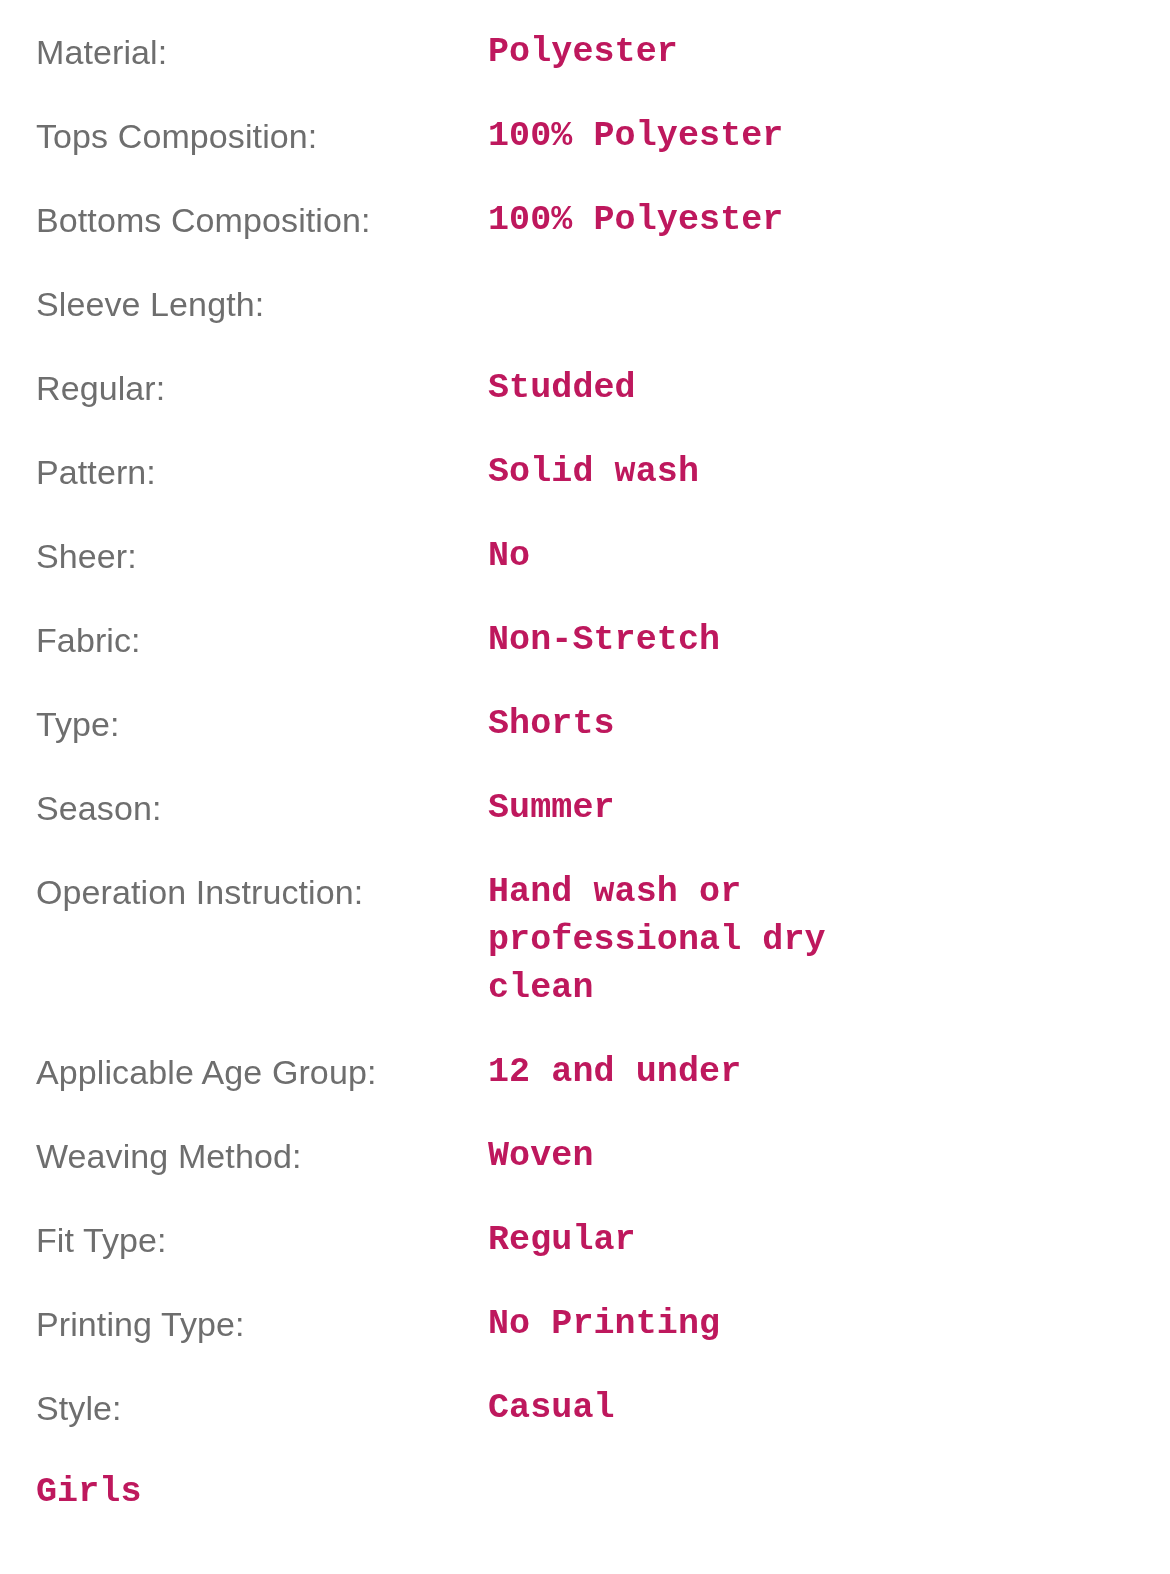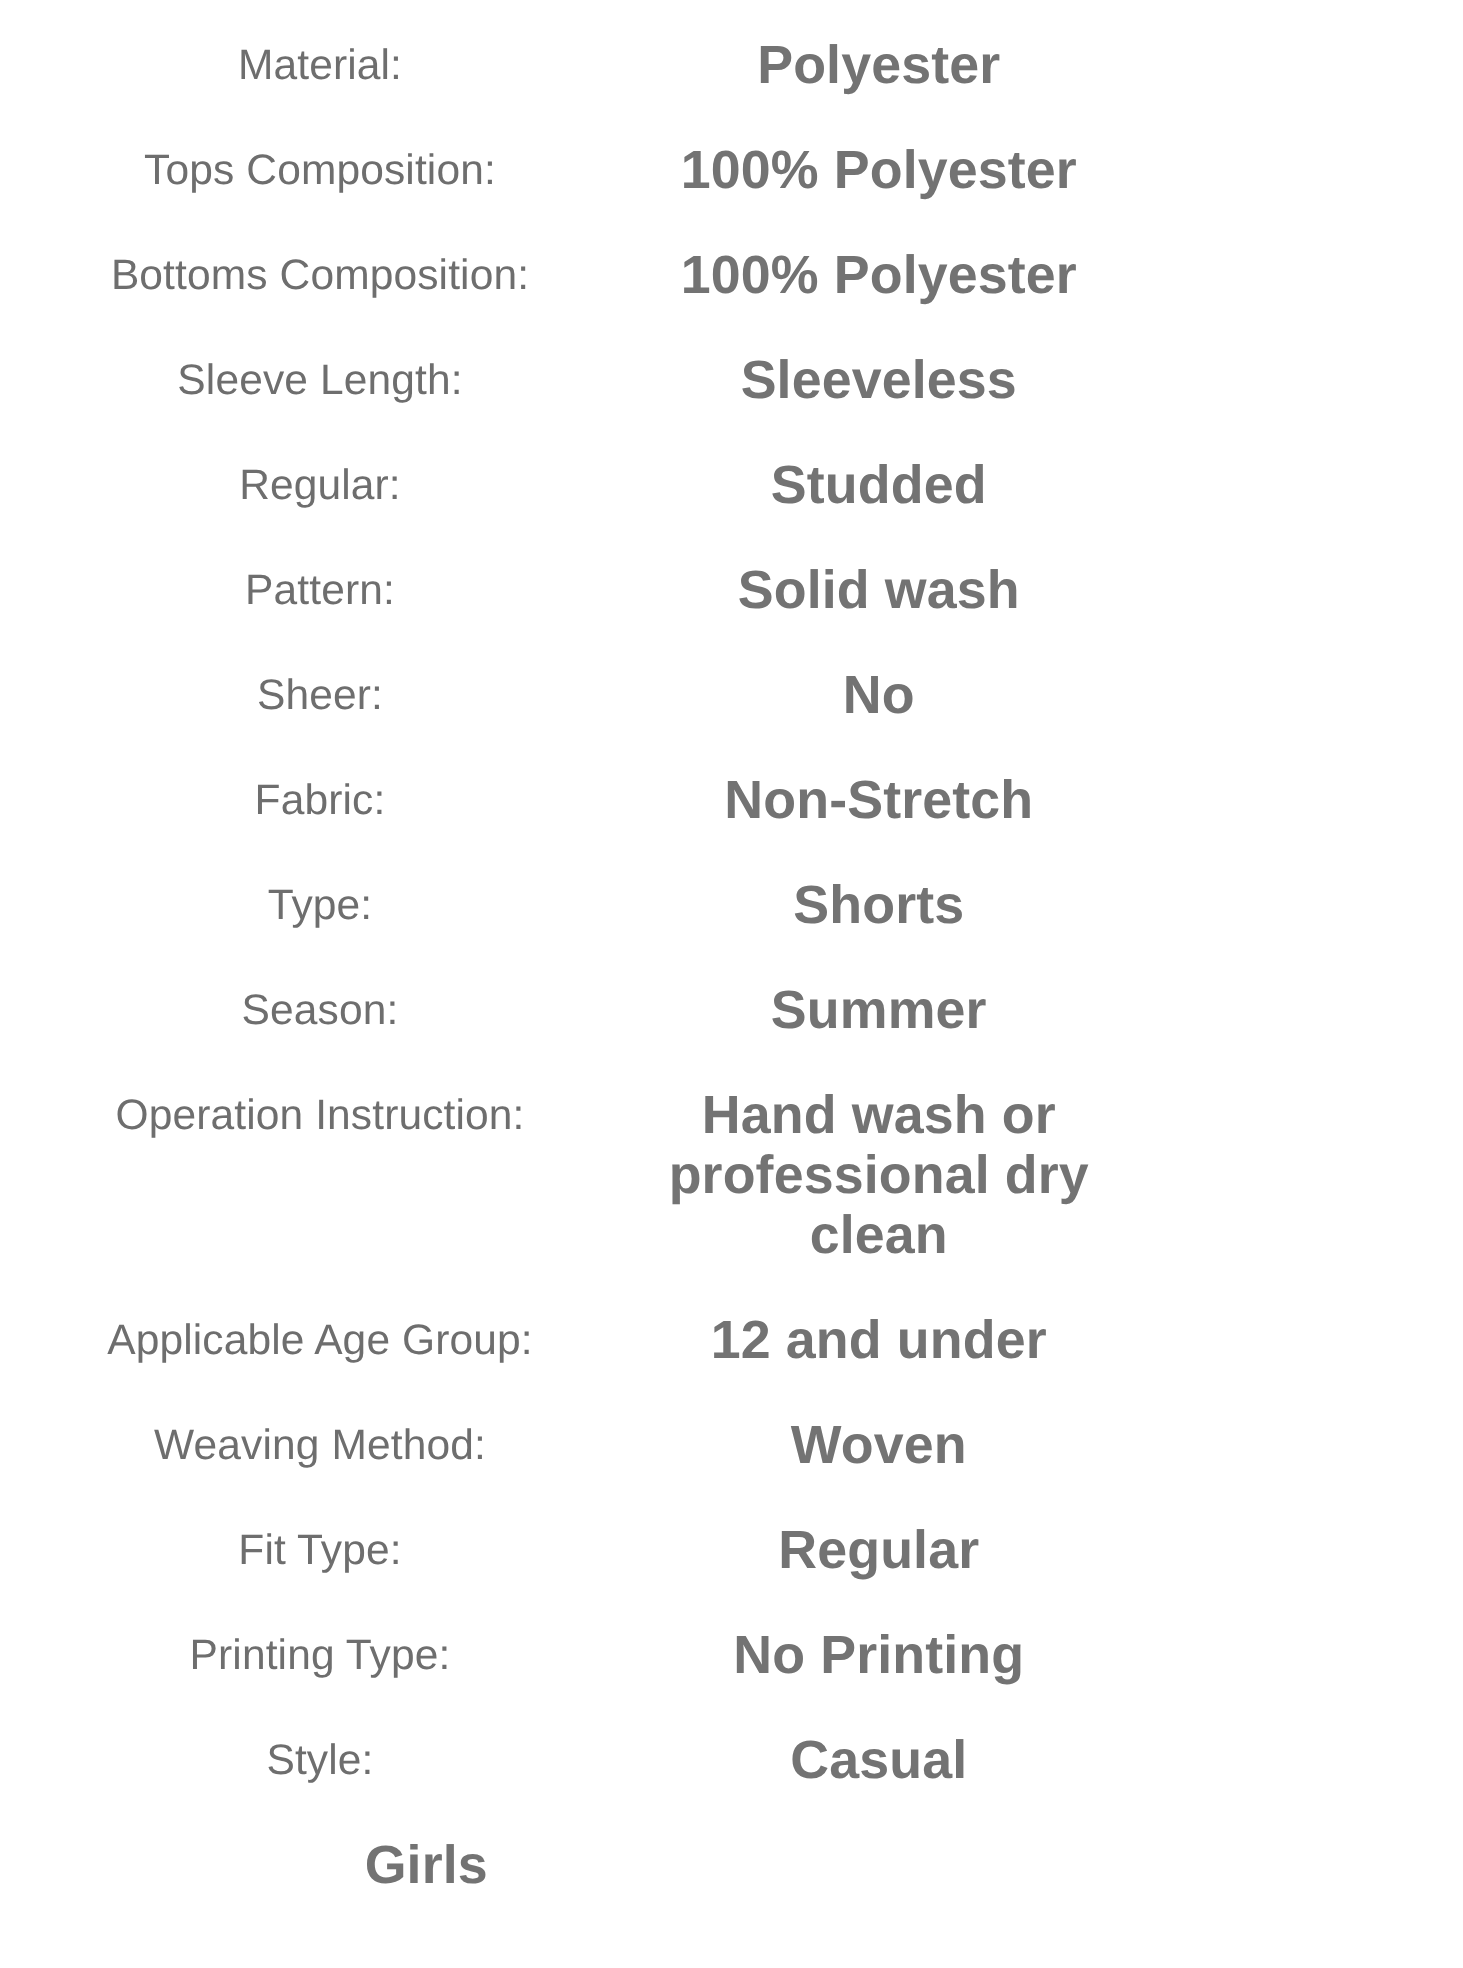--- a/index.html
+++ b/index.html
@@ -10,46 +10,46 @@
   body {
     width: 1170px;
     min-height: 1574px;
     font-family: "Liberation Sans", sans-serif;
     -webkit-font-smoothing: antialiased;
   }
   .spec-table {
     padding: 28px 36px 0 36px;
     box-sizing: border-box;
     width: 954px;
-    text-align: center;
   }
   .spec-row {
     display: flex;
     align-items: flex-start;
     margin-bottom: 36px;
   }
   .spec-label {
     width: 452px;
     flex: 0 0 452px;
     color: #6e6e6e;
     font-size: 34px;
     line-height: 48px;
     font-weight: 400;
     letter-spacing: 0.1px;
     padding-right: 12px;
     box-sizing: border-box;
   }
   .spec-value {
     flex: 1 1 auto;
-    color: #737373;
-    font-size: 43px;
+    color: #be185d;
+    font-size: 35px;
     line-height: 48px;
     font-weight: 700;
     letter-spacing: 0.1px;
     max-width: 610px;
+    font-family: Liberation Mono, monospace;
   }
 </style>
 </head>
 <body>
 
 <div class="spec-table">
 
   <div class="spec-row">
     <div class="spec-label">Material:</div>
     <div class="spec-value">Polyester</div>
@@ -60,21 +60,20 @@
     <div class="spec-value">100% Polyester</div>
   </div>
 
   <div class="spec-row">
     <div class="spec-label">Bottoms Composition:</div>
     <div class="spec-value">100% Polyester</div>
   </div>
 
   <div class="spec-row">
     <div class="spec-label">Sleeve Length:</div>
-    <div class="spec-value">Sleeveless</div>
   </div>
 
   <div class="spec-row">
     <div class="spec-label">Regular:</div>
     <div class="spec-value">Studded</div>
   </div>
 
   <div class="spec-row">
     <div class="spec-label">Pattern:</div>
     <div class="spec-value">Solid wash</div>

